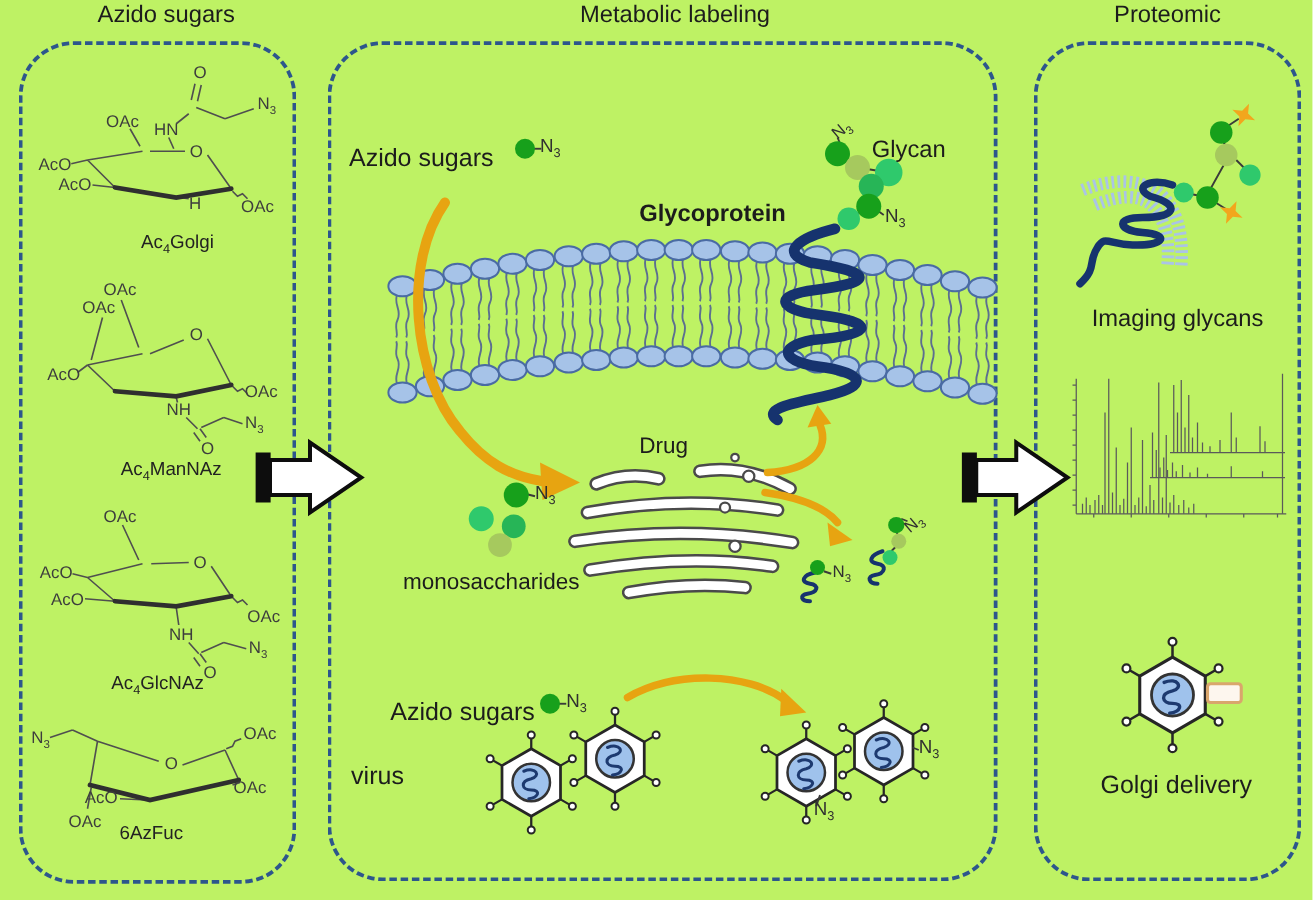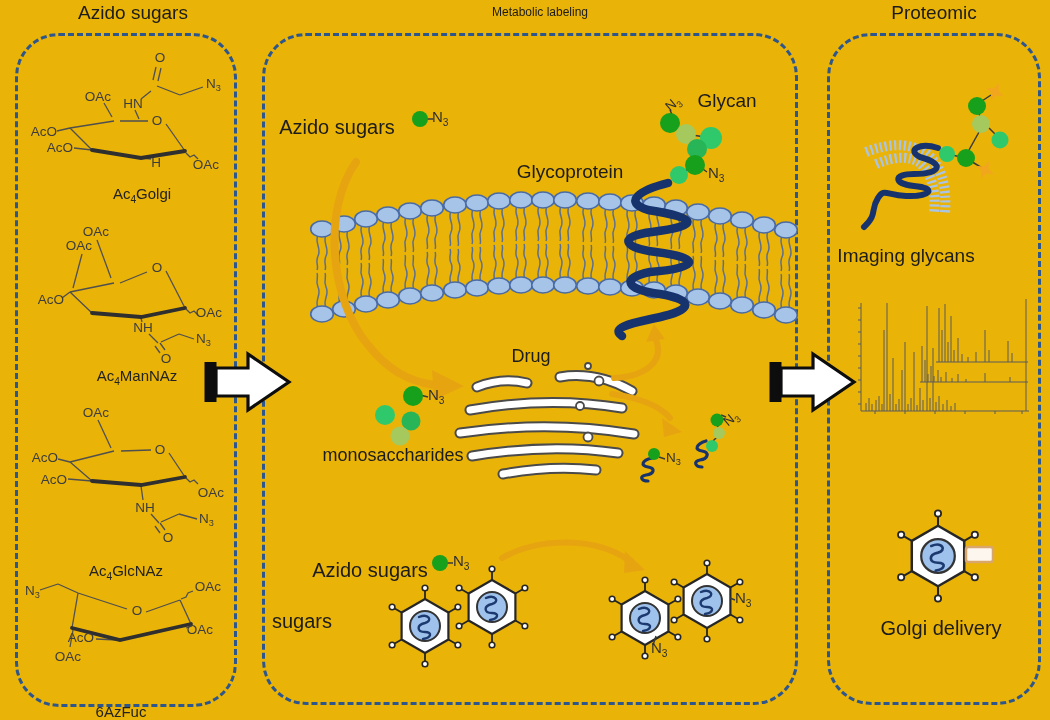--- a/index.html
+++ b/index.html
@@ -1,16 +1,16 @@
 <!DOCTYPE html>
 <html><head>
 <meta charset="utf-8">
 <style>
   html,body{margin:0;padding:0;background:#fff;}
-  #canvas{position:relative;width:1050px;height:720px;background:#eab308;
+  #canvas{position:relative;width:1050px;height:720px;background:#bef264;
           font-family:"Liberation Sans",sans-serif;overflow:hidden;}
   .panel{position:absolute;border:3.5px dashed #2d568c;border-radius:44px;box-sizing:border-box;}
   svg.overlay{position:absolute;left:0;top:0;}
   .lbl{position:absolute;white-space:nowrap;color:#1c1c1c;transform:translate(-50%,-50%);line-height:1;}
   .la{transform:translate(0,-50%);}
   .rot{transform:translate(-50%,-50%) rotate(-40deg);}
   .big{font-size:20px;}
   .med{font-size:18px;}
   .t19{font-size:19px;}
   .chem{font-size:13.5px;color:#3d3d3d;}
@@ -273,21 +273,21 @@
       <path class="spec" d="M920,382 H1028 M922,382V346 M925,382V360 M928,382V374 M931,382V366 M934,382V376 M938,382V370 M941,382V377 M946,382V372 M952,382V378 M958,382V374 M966,382V379 M985,382V373 M1010,382V377"></path>
     </g>
 
     <g>
       <use href="#virus" transform="translate(938,556) scale(1.12)"></use>
       <rect x="966" y="547" width="27" height="15" rx="2.5" fill="#fdf6ee" stroke="#d9a66c" stroke-width="2.5"></rect>
     </g>
   </svg>
 
   <div class="lbl big" style="left:133px;top:12px;font-size:19px;">Azido sugars</div>
-  <div class="lbl big" style="left:540px;top:12px;font-size:12px;">Metabolic labeling</div>
+  <div class="lbl big" style="left:540px;top:12px;font-size:19px;">Metabolic labeling</div>
   <div class="lbl big" style="left:934px;top:12px;font-size:19px;">Proteomic</div>
 
   <div class="lbl chem" style="left:160px;top:58px;">O</div>
   <div class="lbl chem la" style="left:206px;top:85px;"><span>N</span><sub>3</sub></div>
   <div class="lbl chem" style="left:98px;top:97px;">OAc</div>
   <div class="lbl chem" style="left:133px;top:104px;">HN</div>
   <div class="lbl chem" style="left:157px;top:121px;">O</div>
   <div class="lbl chem" style="left:44px;top:132px;">AcO</div>
   <div class="lbl chem" style="left:60px;top:148px;">AcO</div>
   <div class="lbl chem" style="left:156px;top:163px;">H</div>
@@ -305,43 +305,43 @@
   <div class="lbl name" style="left:137px;top:378px;"><span>Ac</span><sub>4</sub><span>ManNAz</span></div>
 
   <div class="lbl chem" style="left:96px;top:413px;">OAc</div>
   <div class="lbl chem" style="left:160px;top:450px;">O</div>
   <div class="lbl chem" style="left:45px;top:458px;">AcO</div>
   <div class="lbl chem" style="left:54px;top:480px;">AcO</div>
   <div class="lbl chem" style="left:211px;top:493px;">OAc</div>
   <div class="lbl chem" style="left:145px;top:508px;">NH</div>
   <div class="lbl chem la" style="left:199px;top:520px;"><span>N</span><sub>3</sub></div>
   <div class="lbl chem" style="left:168px;top:538px;">O</div>
-  <div class="lbl name" style="left:126px;top:549px;margin-top:24px;"><span>Ac</span><sub>4</sub><span>GlcNAz</span></div>
+  <div class="lbl name" style="left:126px;top:549px;"><span>Ac</span><sub>4</sub><span>GlcNAz</span></div>
 
   <div class="lbl chem la" style="left:25px;top:592px;"><span>N</span><sub>3</sub></div>
   <div class="lbl chem" style="left:208px;top:587px;">OAc</div>
   <div class="lbl chem" style="left:137px;top:611px;">O</div>
   <div class="lbl chem" style="left:200px;top:630px;">OAc</div>
   <div class="lbl chem" style="left:81px;top:638px;">AcO</div>
   <div class="lbl chem" style="left:68px;top:657px;">OAc</div>
-  <div class="lbl name" style="left:121px;top:667px;margin-top:44px;">6AzFuc</div>
+  <div class="lbl name" style="left:121px;top:667px;">6AzFuc</div>
 
   <div class="lbl big" style="left:337px;top:127px;">Azido sugars</div>
   <div class="lbl n3 la" style="left:432px;top:119px;"><span>N</span><sub>3</sub></div>
-  <div class="lbl t19" style="left:570px;top:171px;">Glycoprotein</div>
-  <div class="lbl t19" style="left:727px;top:100px;">Glycan</div>
+  <div class="lbl t19" style="left:570px;top:171px;font-weight:bold;">Glycoprotein</div>
+  <div class="lbl t19" style="left:727px;top:120px;">Glycan</div>
   <div class="lbl n3s rot" style="left:674px;top:105px;"><span>N</span><sub>3</sub></div>
   <div class="lbl n3 la" style="left:708px;top:175px;"><span>N</span><sub>3</sub></div>
   <div class="lbl med" style="left:531px;top:356px;">Drug</div>
   <div class="lbl n3 la" style="left:428px;top:397px;"><span>N</span><sub>3</sub></div>
-  <div class="lbl med" style="left:393px;top:455px;">monosaccharides</div>
+  <div class="lbl med" style="left:393px;top:465px;">monosaccharides</div>
   <div class="lbl n3s la" style="left:666px;top:459px;"><span>N</span><sub>3</sub></div>
   <div class="lbl n3s rot" style="left:732px;top:420px;"><span>N</span><sub>3</sub></div>
   <div class="lbl big" style="left:370px;top:570px;">Azido sugars</div>
   <div class="lbl n3 la" style="left:453px;top:563px;"><span>N</span><sub>3</sub></div>
-  <div class="lbl big" style="left:302px;top:621px;">sugars</div>
+  <div class="lbl big" style="left:302px;top:621px;">virus</div>
   <div class="lbl n3 la" style="left:651px;top:650px;"><span>N</span><sub>3</sub></div>
   <div class="lbl n3 la" style="left:735px;top:600px;"><span>N</span><sub>3</sub></div>
 
-  <div class="lbl t19" style="left:906px;top:255px;">Imaging glycans</div>
+  <div class="lbl t19" style="left:942px;top:255px;">Imaging glycans</div>
   <div class="lbl big" style="left:941px;top:628px;">Golgi delivery</div>
 
 </div>
 
 </body></html>

